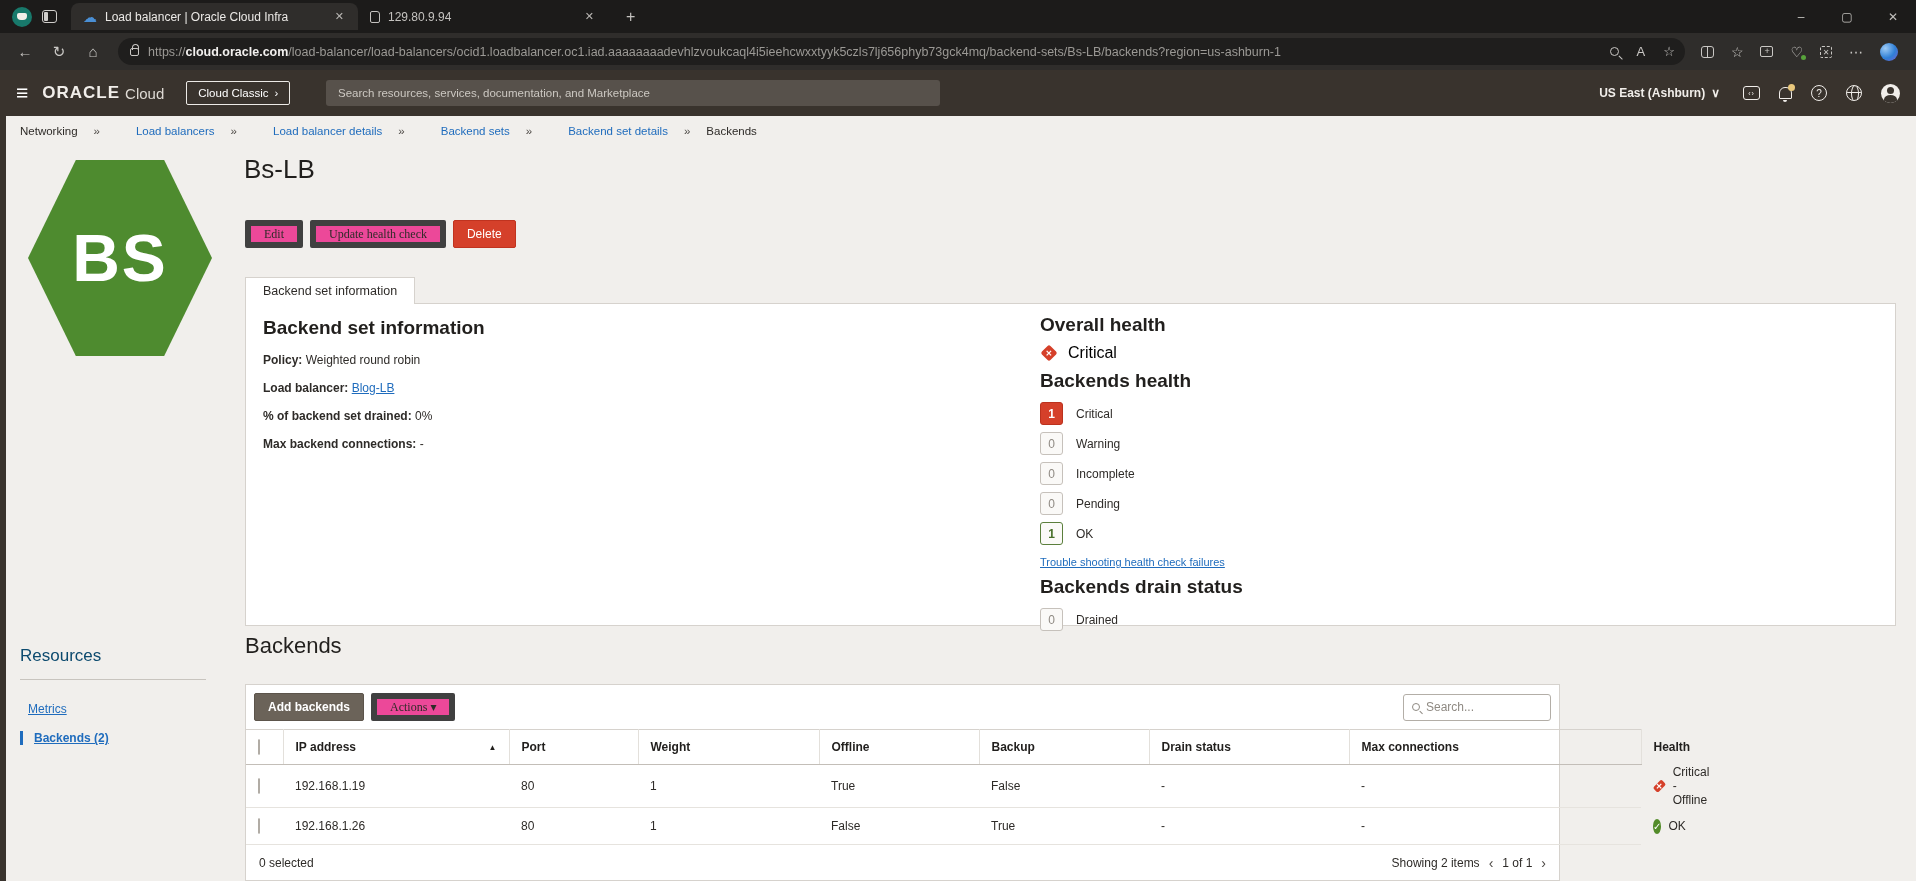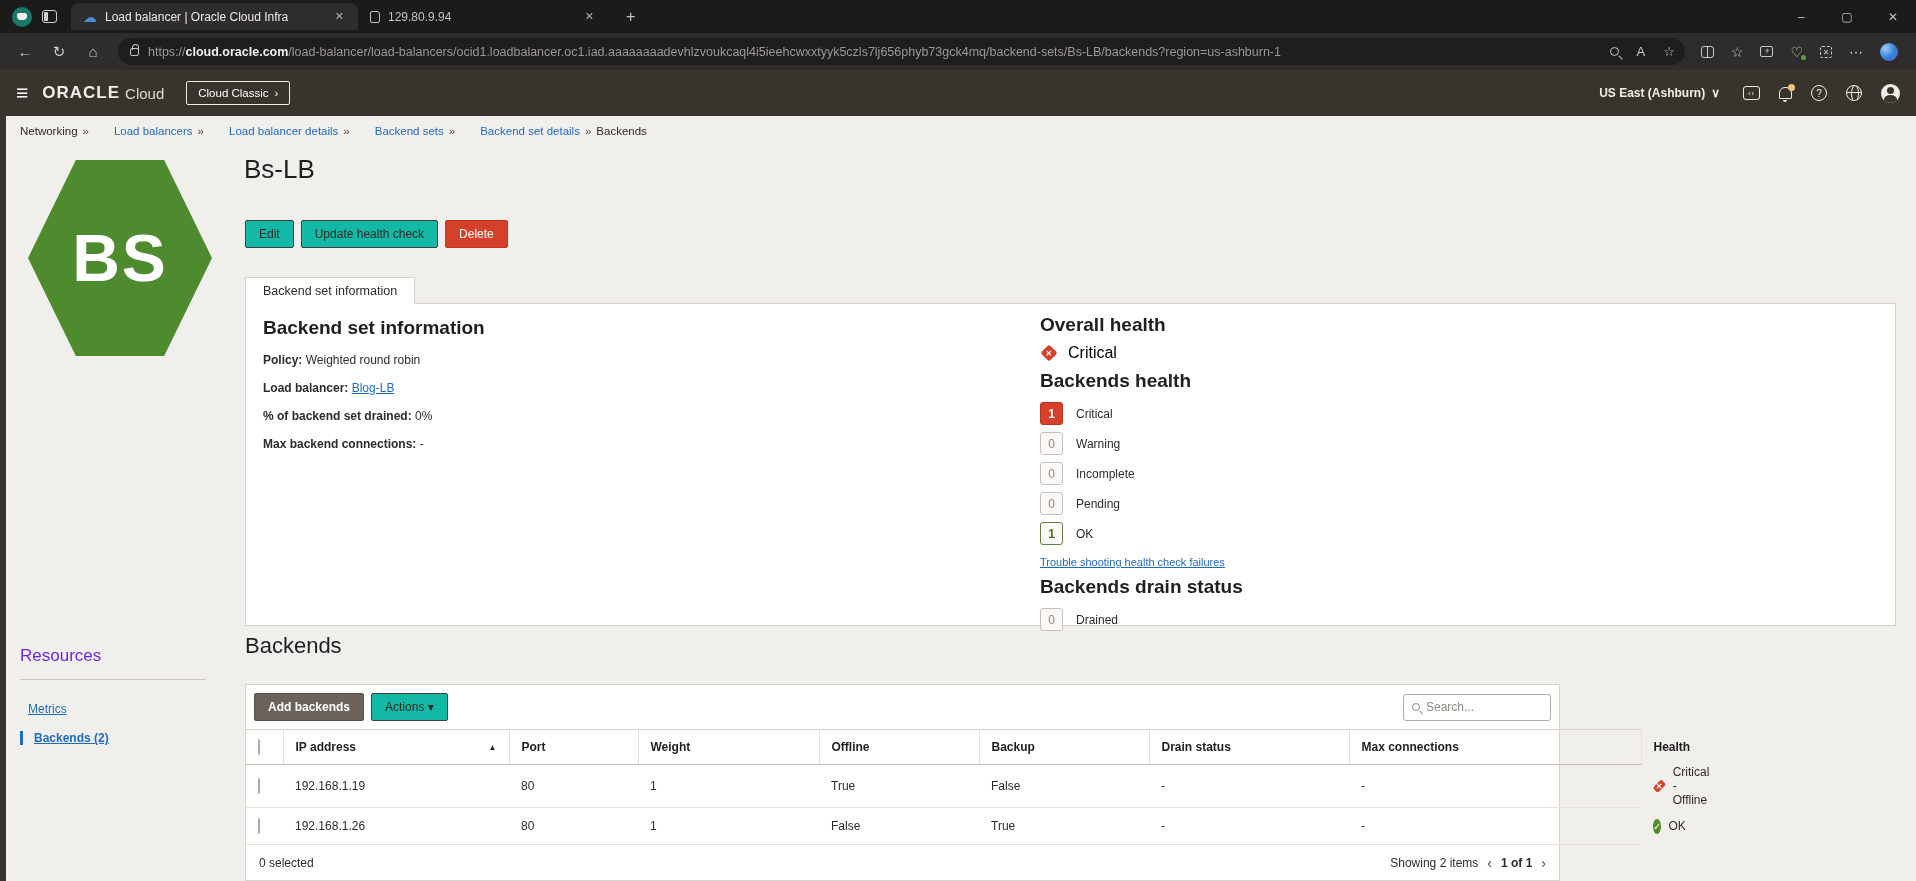--- a/index.html
+++ b/index.html
@@ -71,33 +71,33 @@
   .globe-ic::before { content:""; position:absolute; left:4px; top:-1px; width:6px; height:15px; border:1.2px solid #f1eeea; border-radius:50%; }
   .globe-ic::after { content:""; position:absolute; left:0; top:6px; width:16px; height:1.2px; background:#f1eeea; }
   .avatar { width:19px; height:19px; border-radius:50%; background:#f1eeea; position:relative; overflow:hidden; }
   .avatar::before { content:""; position:absolute; left:6px; top:3px; width:7px; height:7px; border-radius:50%; background:#39332d; }
   .avatar::after { content:""; position:absolute; left:3px; top:11px; width:13px; height:9px; border-radius:50% 50% 0 0; background:#39332d; }
 
   
   .content { position:relative; height:765px; background:#f1efec; }
   .left-strip { position:absolute; left:0; top:0; width:6px; height:100%; background:#39332d; }
 
-  .breadcrumb { position:absolute; left:20px; top:9px; font-size:11.5px; color:#2e2b28; display:flex; gap:5px; align-items:center;}
+  .breadcrumb { position:absolute; left:20px; top:9px; font-size:11.5px; color:#2e2b28; display:flex; gap:16px; align-items:center;}
   .breadcrumb a { color:#1f6cbd; text-decoration:none;padding-left:20px; }
   .crumb-sep { color:#4c4844; }
 
   .hexagon { position:absolute; left:28px; top:44px; width:184px; height:196px; background:#4e8b2f;
              clip-path:polygon(26% 0%, 74% 0%, 100% 50%, 74% 100%, 26% 100%, 0% 50%);
              display:flex; align-items:center; justify-content:center; color:#fff; font-size:66px; font-weight:bold; letter-spacing:2px;}
 
   .page-title { position:absolute; left:244px; top:38px; font-size:26px; color:#211f1d; }
 
   .btn-row { position:absolute; left:245px; top:104px; display:flex; gap:7px; }
   .btn { height:28px; padding:0 13px; font-size:12px; display:flex; align-items:center; border-radius:2px; }
-  .btn.light { background:#14b8a6; border:1px solid #404040; color:#2e2b28; }
+  .btn.light { background:#ec4899; border:6px solid #404040; color:#2e2b28;font-family:Liberation Serif, serif; }
   .btn.danger { background:#d5402a; border:1px solid #c0331f; color:#fff; }
   .btn.dark { background:#6b6359; border:1px solid #5c544b; color:#fff; font-weight:bold; }
 
   .info-tab { position:absolute; left:245px; top:161px; height:27px; padding:0 17px; background:#fff;
               border:1px solid #d6d2cd; border-bottom:none; font-size:12.5px; color:#2e2b28;
               display:flex; align-items:center; z-index:2; }
   .panel { position:absolute; left:245px; top:187px; width:1651px; height:323px; background:#fff; border:1px solid #d6d2cd; }
   .panel-left { position:absolute; left:17px; top:13px; }
   .sec-head { font-size:19px; font-weight:bold; color:#211f1d; margin-bottom:14px; }
   .field { font-size:12px; color:#2e2b28; margin-bottom:14px; }
@@ -111,21 +111,21 @@
   .ok-circle { width:15px; height:15px; background:#538c2a; border-radius:50%; color:#fff; font-size:10px;
                display:flex; align-items:center; justify-content:center; }
   .counter { display:flex; align-items:center; gap:13px; margin-bottom:7px; font-size:12px; color:#2e2b28; }
   .badge { width:23px; height:23px; border-radius:3px; display:flex; align-items:center; justify-content:center; font-size:12px; }
   .badge.critical { background:#d5402a; border:1px solid #bb321e; color:#fff; font-weight:bold; }
   .badge.zero { background:#faf9f7; border:1px solid #c6c1bb; color:#8f8a83; }
   .badge.ok { background:#fbfaf8; border:1px solid #5b7f3c; color:#49702a; font-weight:bold; }
   .ts-link { font-size:11px; color:#1f6cbd; text-decoration:underline; display:inline-block; margin:3px 12px 6px 0; }
   .h-big { font-size:19px; font-weight:bold; color:#211f1d; margin:2px 0 10px 0; }
 
-  .res-head { position:absolute; left:20px; top:530px; font-size:17px; color:#6d28d9; }
+  .res-head { position:absolute; left:20px; top:530px; font-size:17px; color:#0c4a6e; }
   .res-divider { position:absolute; left:20px; top:563px; width:186px; height:1px; background:#c8c4be; }
   .res-item { position:absolute; left:20px; font-size:12px; color:#1f6cbd; padding-left:8px; }
   .res-item.metrics { top:586px; }
   .res-item.active { top:615px; font-weight:bold; border-left:3px solid #1f6cbd; padding-left:11px; }
 
   .backends-head { position:absolute; left:245px; top:517px; font-size:22px; color:#211f1d; }
 
   .card { position:absolute; left:245px; top:568px; width:1315px; background:#fff; border:1px solid #d6d2cd; }
   .card-toolbar { display:flex; align-items:center; gap:7px; padding:8px 8px; }
   .search-wrap { margin-left:auto; display:flex; align-items:center; border:1px solid #b3aea7; border-radius:3px;
@@ -138,21 +138,21 @@
   table { width:100%; border-collapse:collapse; table-layout:fixed; }
   th { font-size:12px; font-weight:bold; color:#211f1d; text-align:left; height:35px; padding:0 12px;
        border-top:1px solid #d6d2cd; border-bottom:1px solid #c3beb8; border-right:1px solid #e3e0db; position:relative;}
   th:last-child { border-right:none; }
   td { font-size:12px; color:#2e2b28; height:37px; padding:0 12px; border-bottom:1px solid #e6e3de; }
   .chk { width:14px; height:14px; border:1px solid #b1aca5; border-radius:2px; background:#fff; margin:0 auto; }
   .sort { position:absolute; right:12px; top:13px; font-size:8px; color:#211f1d; }
   .health-cell { display:flex; align-items:center; gap:7px; }
   .card-footer { display:flex; align-items:center; font-size:12px; color:#2e2b28; height:35px; padding:0 13px; }
   .pager { margin-left:auto; display:flex; align-items:center; gap:9px; }
-  .pager .pg { font-weight:bold; }
+  .pager .pg { font-weight:normal; }
   .pager .chev { color:#4c4844; font-size:14px; }
 </style>
 </head>
 <body>
 
 <div class="tabbar">
   <div class="edge-profile"></div>
   <div class="ws-icon"></div>
   <div class="tab active">
     <span class="cloud-glyph">☁</span>
@@ -197,20 +197,21 @@
 </div>
 
 <div class="oci-header">
   <span class="hamburger">≡</span>
   <span class="brand">ORACLE</span>
   <span class="brand-light">Cloud</span>
   <span class="classic-btn">
     <span>Cloud Classic</span>
     <span>›</span>
   </span>
+  <input class="oci-search" placeholder="Search resources, services, documentation, and Marketplace" style="">
   <span class="oci-right">
     <span class="region">
       <span>US East (Ashburn)</span>
       <span>∨</span>
     </span>
     <span class="console-ic">‹›</span>
     <span class="bell"></span>
     <span class="help-ic">?</span>
     <span class="globe-ic"></span>
     <span class="avatar"></span>

